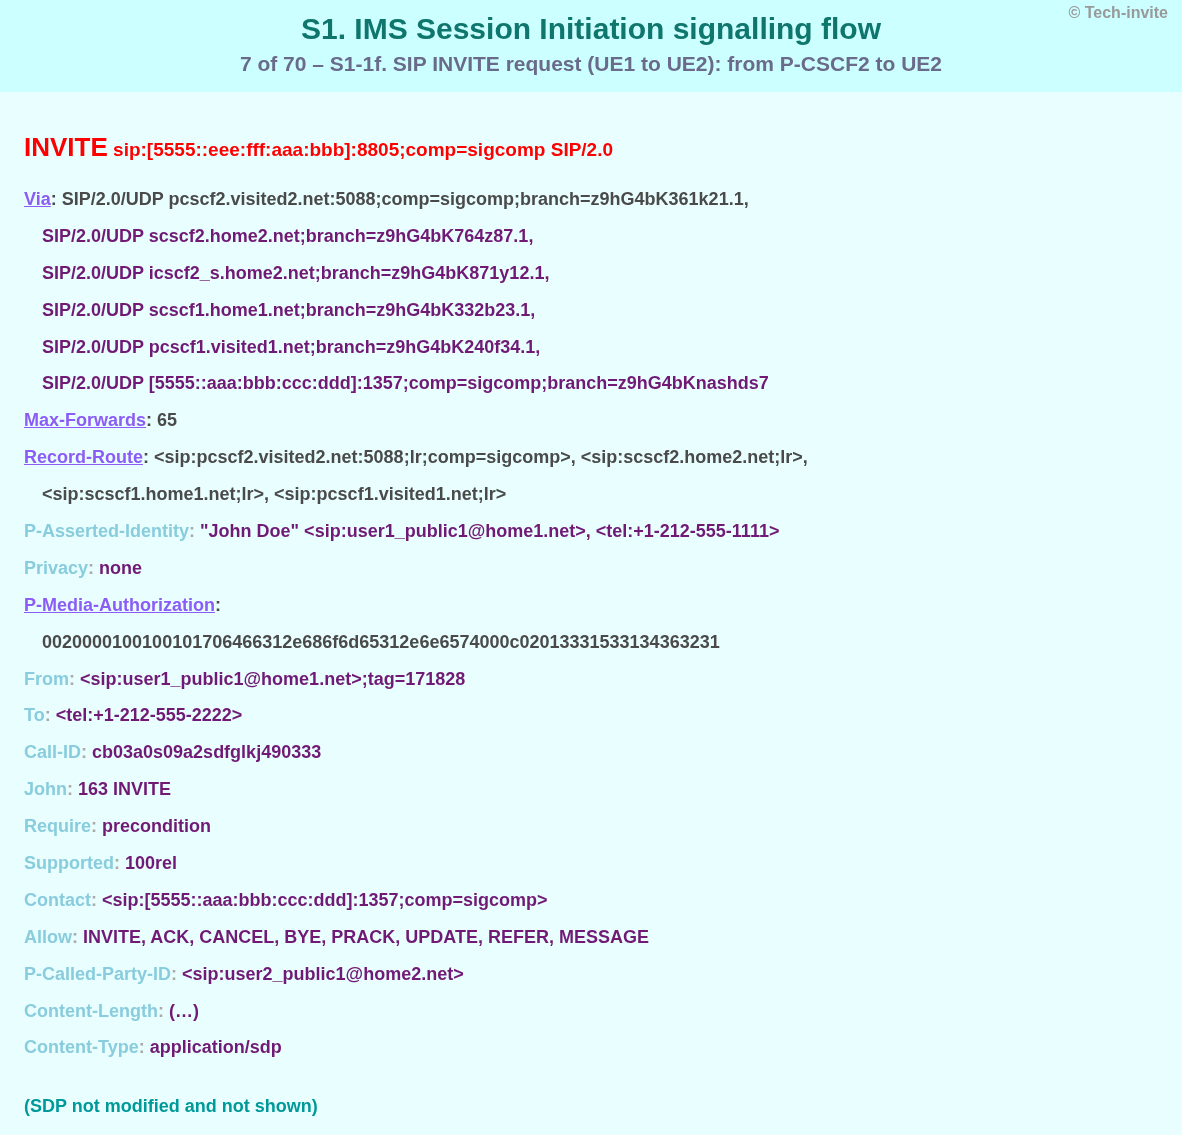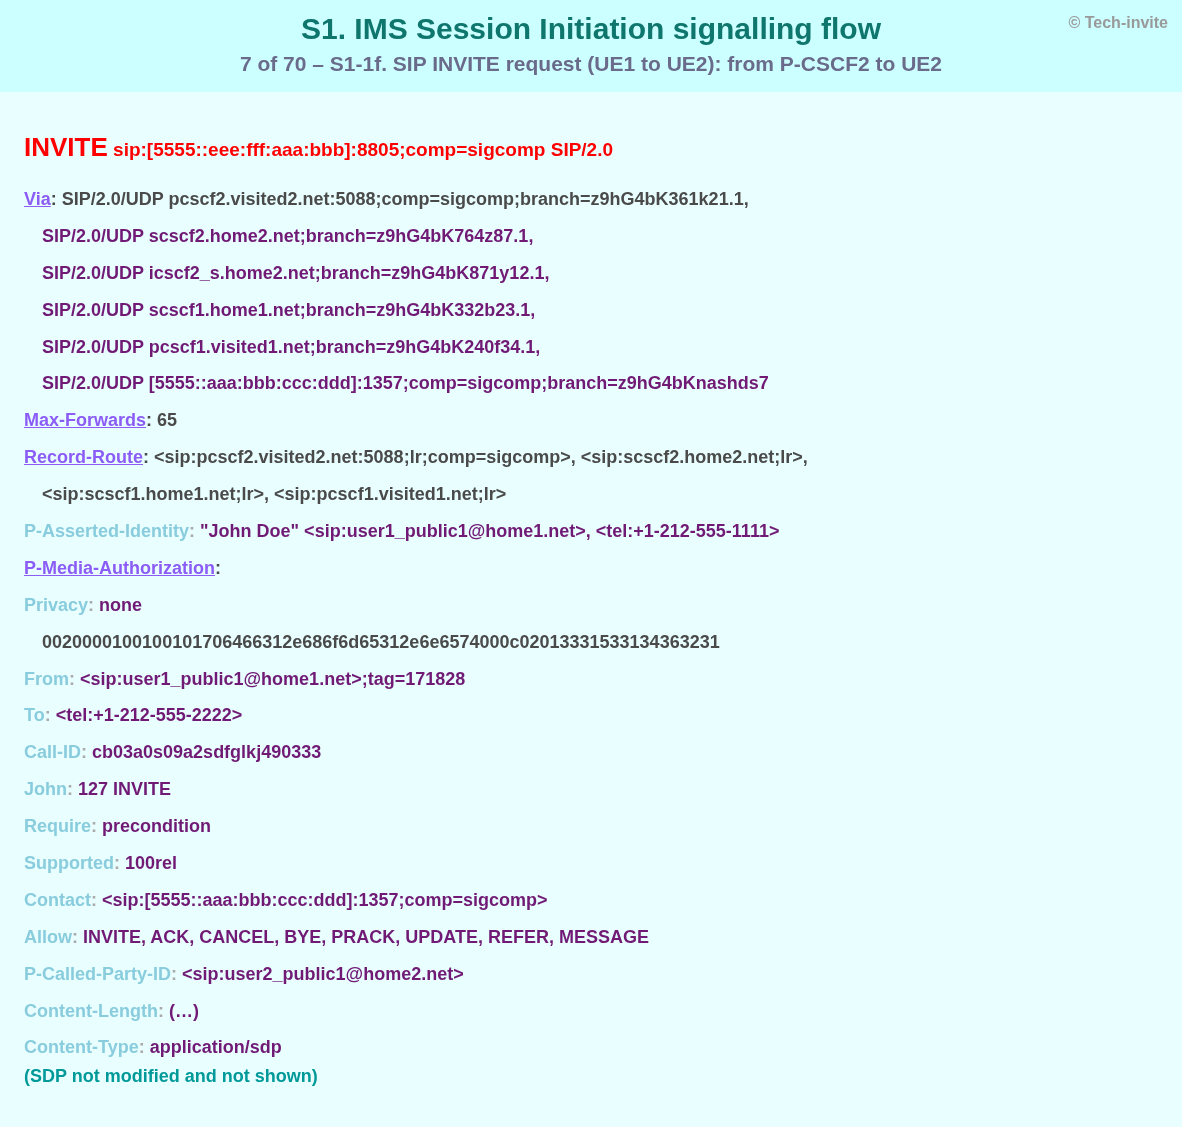--- a/index.html
+++ b/index.html
@@ -9,21 +9,21 @@
     width: 1182px;
   }
   .header {
     background: #ccffff;
     padding: 12px 20px 16px 20px;
     position: relative;
     text-align: center;
   }
   .copyright {
     position: absolute;
-    top: 14px;
+    top: 4px;
     right: 14px;
     color: #999999;
     font-size: 16px;
     font-weight: bold;
   }
   .title {
     color: #0f766e;
     font-size: 30px;
     font-weight: bold;
     margin-bottom: 6px;
@@ -61,20 +61,21 @@
   .hdr-dark { color: #8b5cf6; text-decoration: underline; }
   .hdr-light { color: #88ccdd; }
   .val-dark { color: #4a4a4a; }
   .val-light { color: #701a75; }
   .colon-dark { color: #4a4a4a; }
   .colon-light { color: #aaaaaa; }
   .sdp-note {
     color: #009999;
     font-size: 18px;
     font-weight: bold;
+    margin-top: 30px;
   }
 </style>
 </head>
 <body>
 
 <div class="header">
   <div class="copyright">© Tech-invite</div>
   <div class="title">S1. IMS Session Initiation signalling flow</div>
   <div class="subtitle">7 of 70 – S1-1f. SIP INVITE request (UE1 to UE2): from P-CSCF2 to UE2</div>
 </div>
@@ -87,27 +88,27 @@
       <div class="line"><span class="hdr-dark">Via</span><span class="colon-dark">: </span><span class="val-dark">SIP/2.0/UDP pcscf2.visited2.net:5088;comp=sigcomp;branch=z9hG4bK361k21.1,</span></div>
       <div class="line cont"><span class="val-light">SIP/2.0/UDP scscf2.home2.net;branch=z9hG4bK764z87.1,</span></div>
       <div class="line cont"><span class="val-light">SIP/2.0/UDP icscf2_s.home2.net;branch=z9hG4bK871y12.1,</span></div>
       <div class="line cont"><span class="val-light">SIP/2.0/UDP scscf1.home1.net;branch=z9hG4bK332b23.1,</span></div>
       <div class="line cont"><span class="val-light">SIP/2.0/UDP pcscf1.visited1.net;branch=z9hG4bK240f34.1,</span></div>
       <div class="line cont"><span class="val-light">SIP/2.0/UDP [5555::aaa:bbb:ccc:ddd]:1357;comp=sigcomp;branch=z9hG4bKnashds7</span></div>
       <div class="line"><span class="hdr-dark">Max-Forwards</span><span class="colon-dark">: </span><span class="val-dark">65</span></div>
       <div class="line"><span class="hdr-dark">Record-Route</span><span class="colon-dark">: </span><span class="val-dark">&lt;sip:pcscf2.visited2.net:5088;lr;comp=sigcomp&gt;, &lt;sip:scscf2.home2.net;lr&gt;,</span></div>
       <div class="line cont"><span class="val-dark">&lt;sip:scscf1.home1.net;lr&gt;, &lt;sip:pcscf1.visited1.net;lr&gt;</span></div>
       <div class="line"><span class="hdr-light">P-Asserted-Identity</span><span class="colon-light">: </span><span class="val-light">"John Doe" &lt;sip:user1_public1@home1.net&gt;, &lt;tel:+1-212-555-1111&gt;</span></div>
+      <div class="line"><span class="hdr-light">Privacy</span><span class="colon-light">: </span><span class="val-light">none</span></div>
       <div class="line"><span class="hdr-dark">P-Media-Authorization</span><span class="colon-dark">: </span></div>
-      <div class="line"><span class="hdr-light">Privacy</span><span class="colon-light">: </span><span class="val-light">none</span></div>
       <div class="line cont"><span class="val-dark">0020000100100101706466312e686f6d65312e6e6574000c020133315331343632​31</span></div>
       <div class="line"><span class="hdr-light">From</span><span class="colon-light">: </span><span class="val-light">&lt;sip:user1_public1@home1.net&gt;;tag=171828</span></div>
       <div class="line"><span class="hdr-light">To</span><span class="colon-light">: </span><span class="val-light">&lt;tel:+1-212-555-2222&gt;</span></div>
       <div class="line"><span class="hdr-light">Call-ID</span><span class="colon-light">: </span><span class="val-light">cb03a0s09a2sdfglkj490333</span></div>
-      <div class="line"><span class="hdr-light">John</span><span class="colon-light">: </span><span class="val-light">127 INVITE</span></div>
+      <div class="line"><span class="hdr-light">John</span><span class="colon-light">: </span><span class="val-light">163 INVITE</span></div>
       <div class="line"><span class="hdr-light">Require</span><span class="colon-light">: </span><span class="val-light">precondition</span></div>
       <div class="line"><span class="hdr-light">Supported</span><span class="colon-light">: </span><span class="val-light">100rel</span></div>
       <div class="line"><span class="hdr-light">Contact</span><span class="colon-light">: </span><span class="val-light">&lt;sip:[5555::aaa:bbb:ccc:ddd]:1357;comp=sigcomp&gt;</span></div>
       <div class="line"><span class="hdr-light">Allow</span><span class="colon-light">: </span><span class="val-light">INVITE, ACK, CANCEL, BYE, PRACK, UPDATE, REFER, MESSAGE</span></div>
       <div class="line"><span class="hdr-light">P-Called-Party-ID</span><span class="colon-light">: </span><span class="val-light">&lt;sip:user2_public1@home2.net&gt;</span></div>
       <div class="line"><span class="hdr-light">Content-Length</span><span class="colon-light">: </span><span class="val-light">(…)</span></div>
       <div class="line"><span class="hdr-light">Content-Type</span><span class="colon-light">: </span><span class="val-light">application/sdp</span></div>
     </div>
   <div class="sdp-note">(SDP not modified and not shown)</div>
 </div>

